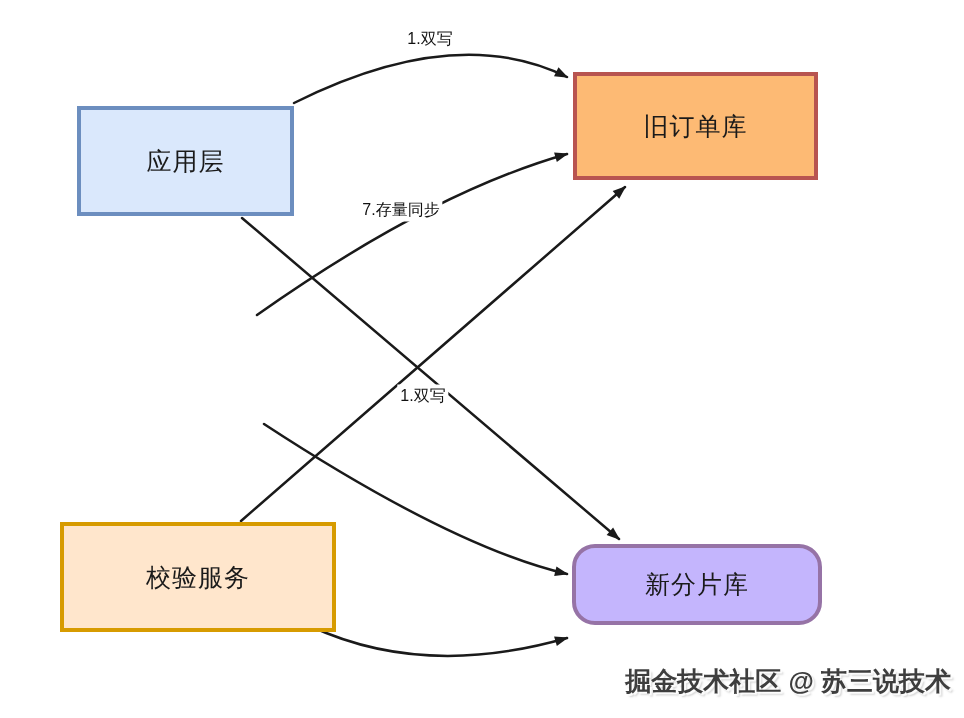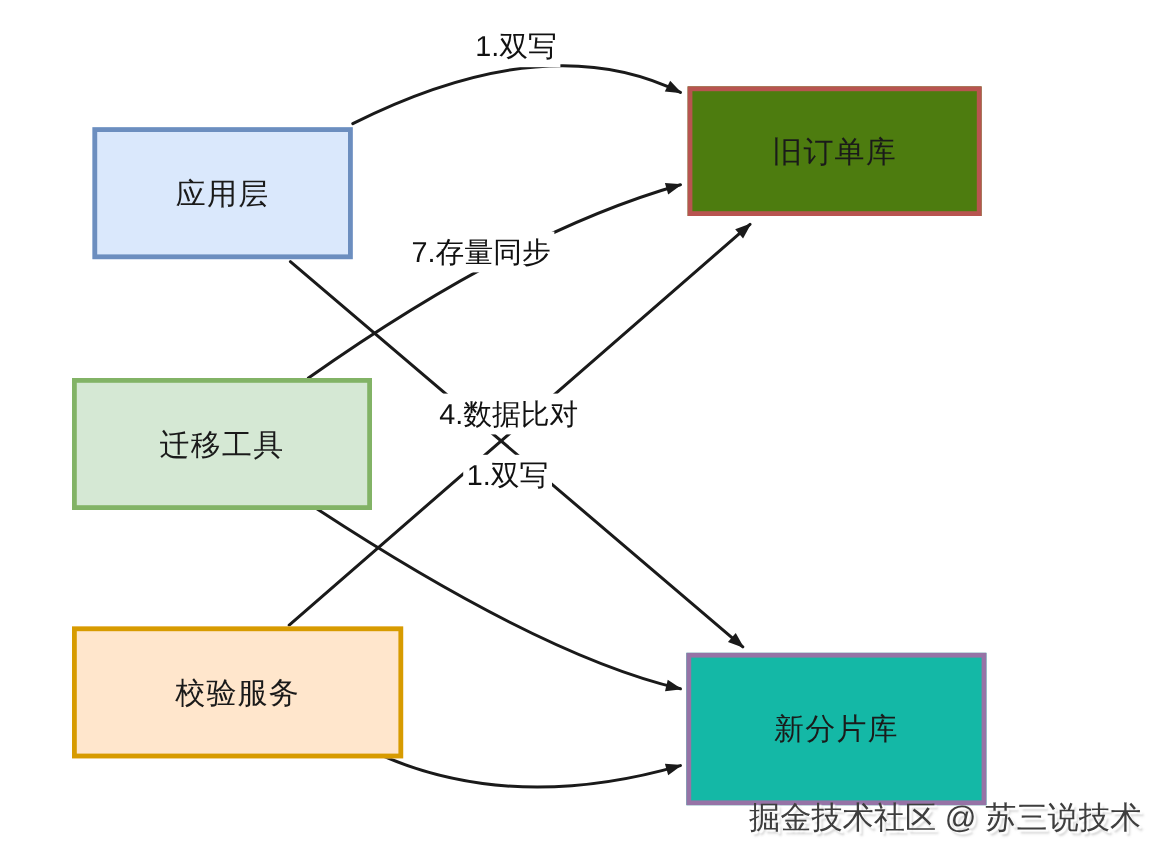--- a/index.html
+++ b/index.html
@@ -31,30 +31,30 @@
     font-size: 25px;
     color: #1a1a1a;
     letter-spacing: 1px;
     white-space: nowrap;
   }
   .edge-label {
     position: absolute;
     transform: translate(-50%, -50%);
     background: #ffffff;
     padding: 1px 3px;
-    font-size: 24px;
+    font-size: 16px;
     color: #111111;
     white-space: nowrap;
   }
   .watermark {
     position: absolute;
     right: 13px;
     top: 664px;
     font-size: 26px;
-    font-weight: normal;
+    font-weight: bold;
     color: #3e3e3e;
     white-space: nowrap;
     text-shadow: 2px 2px 1px rgba(255,255,255,0.95), 3px 3px 2px rgba(150,150,150,0.45);
   }
 </style>
 </head>
 <body>
 
 <div class="canvas" style="background: rgb(255, 255, 255);">
 
@@ -68,33 +68,29 @@
     <path class="edge-path" marker-end="url(#arrowhead)" d="M 242 218 L 619 539" stroke="#1a1a1a"></path>
     <path class="edge-path" marker-end="url(#arrowhead)" d="M 257 315 Q 430 193 567 154" stroke="#1a1a1a"></path>
     <path class="edge-path" marker-end="url(#arrowhead)" d="M 241 521 L 625 187" stroke="#1a1a1a"></path>
     <path class="edge-path" marker-end="url(#arrowhead)" d="M 264 424 Q 452 547 567 574" stroke="#1a1a1a"></path>
     <path class="edge-path" marker-end="url(#arrowhead)" d="M 310 626 Q 424 679 567 638" stroke="#1a1a1a"></path>
   </svg>
 
   <div class="node" style="left: 77px; top: 106px; width: 217px; height: 110px; background: rgb(218, 232, 252); border-color: rgb(108, 142, 191); font-family: Liberation Mono, monospace;">
     <span class="node-label">应用层</span>
   </div>
-  <div class="node" style="left: 60px; top: 315px; width: 250px; height: 110px; background: rgb(213, 232, 212); border-color: rgb(130, 179, 102);">
-    <span class="node-label">迁移工具</span>
-  </div>
   <div class="node" style="left: 60px; top: 522px; width: 276px; height: 110px; background: rgb(255, 230, 204); border-color: rgb(215, 155, 0);">
     <span class="node-label">校验服务</span>
   </div>
-  <div class="node" style="left: 573px; top: 72px; width: 245px; height: 108px; background: #4d7c0f; border-color: rgb(184, 84, 80);">
+  <div class="node" style="left: 573px; top: 72px; width: 245px; height: 108px; background: #fdba74; border-color: rgb(184, 84, 80);">
     <span class="node-label">旧订单库</span>
   </div>
-  <div class="node" style="left: 572px; top: 544px; width: 250px; height: 127px; background: #14b8a6; border-color: rgb(150, 115, 166);">
+  <div class="node" style="left: 572px; top: 544px; width: 250px; height: 81px; background: #c4b5fd; border-color: rgb(150, 115, 166); border-radius: 23px;">
     <span class="node-label">新分片库</span>
   </div>
 
   <div class="edge-label" style="left: 430px; top: 39px;">1.双写</div>
   <div class="edge-label" style="left: 423px; top: 396px;">1.双写</div>
   <div class="edge-label" style="left: 401px; top: 210px;">7.存量同步</div>
-  <div class="edge-label" style="left: 424px; top: 345px;">4.数据比对</div>
 
   <div class="watermark">掘金技术社区 @ 苏三说技术</div>
 
 </div>
 
 </body></html>

